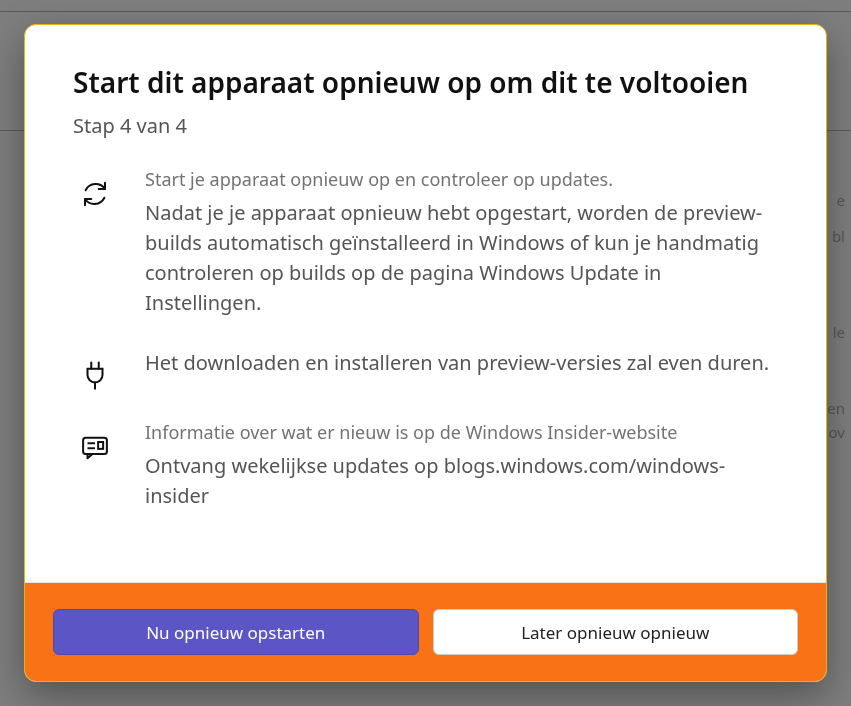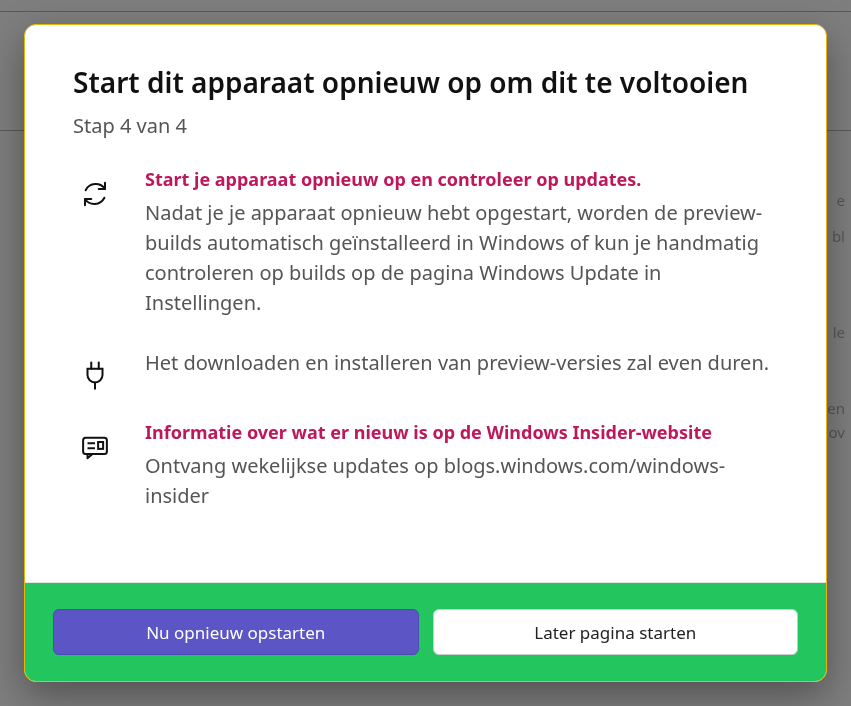--- a/index.html
+++ b/index.html
@@ -81,32 +81,32 @@
     height: 30px;
     stroke: #111;
     stroke-width: 1.6;
     fill: none;
   }
   .text-col {
     flex: 1;
   }
   .item-title {
     font-size: 18px;
-    font-weight: 700;
-    color: #be185d;
+    font-weight: 400;
+    color: #737373;
     line-height: 1.4;
     margin-bottom: 6px;
   }
   .item-desc {
     font-size: 20px;
     color: #555;
     line-height: 1.5;
   }
   .dialog-footer {
-    background: #22c55e;
+    background: #f97316;
     border-top: 1px solid #e6e6e6;
     padding: 26px 28px;
     display: flex;
     gap: 14px;
   }
   .btn {
     flex: 1;
     height: 46px;
     border-radius: 6px;
     font-size: 17px;
@@ -185,15 +185,15 @@
       <div class="text-col">
         <div class="item-title">Informatie over wat er nieuw is op de Windows Insider-website</div>
         <div class="item-desc">Ontvang wekelijkse updates op blogs.windows.com/windows-insider</div>
       </div>
     </div>
 
   </div>
 
   <div class="dialog-footer">
     <button class="btn btn-primary">Nu opnieuw opstarten</button>
-    <button class="btn btn-secondary">Later pagina starten</button>
+    <button class="btn btn-secondary">Later opnieuw opnieuw</button>
   </div>
 </div>
 
 </body></html>

